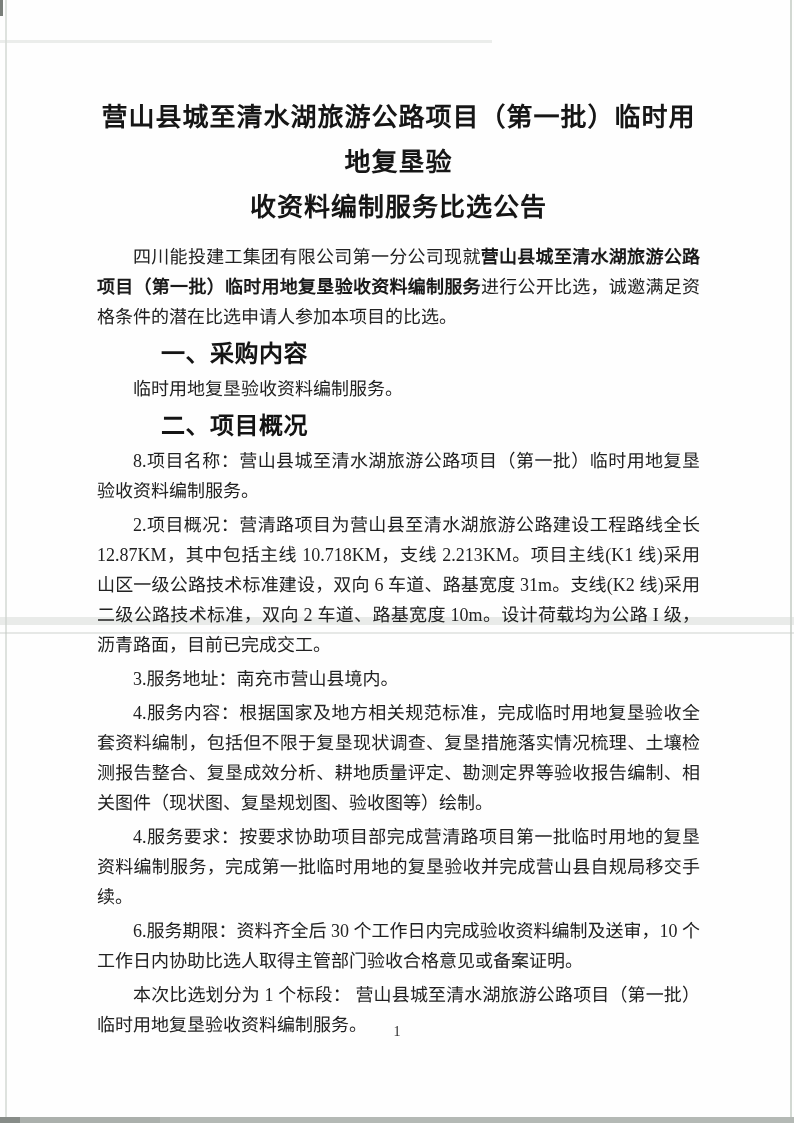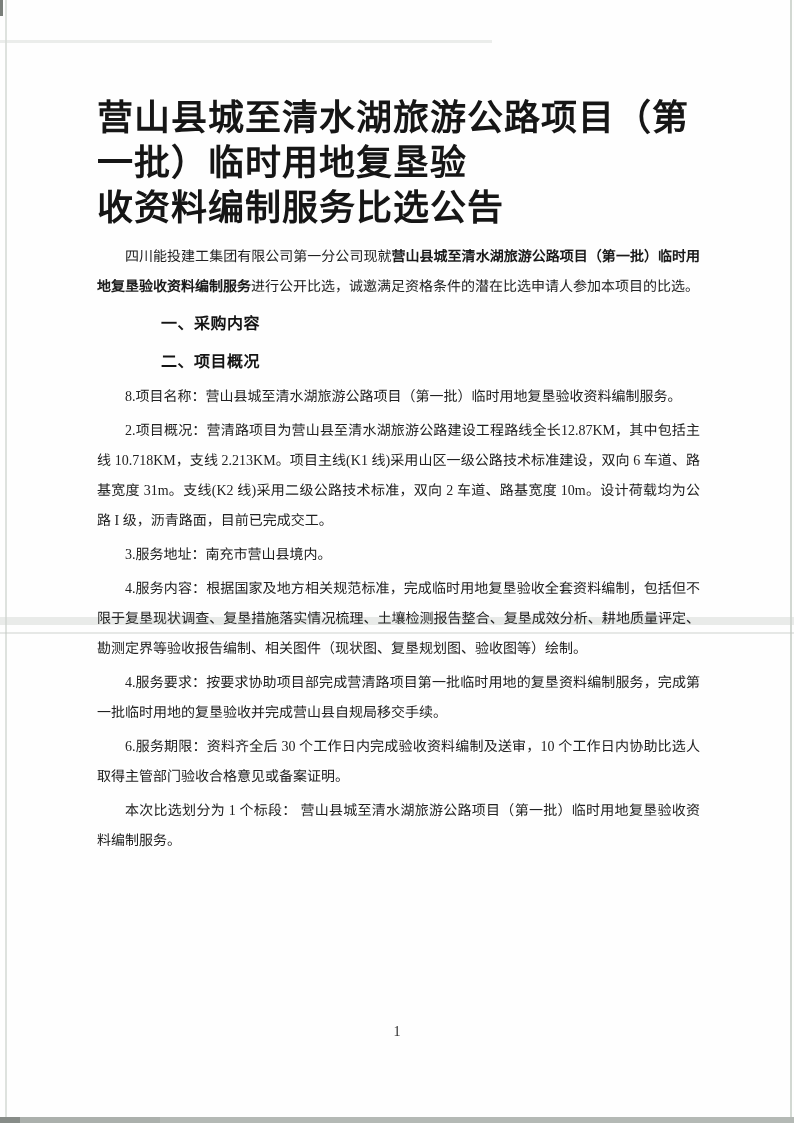--- a/index.html
+++ b/index.html
@@ -32,40 +32,40 @@
     left: 97px;
     top: 0;
     width: 603px;
     padding-top: 95px;
     text-align: justify;
   }
   .doc-title {
     margin: 0 0 12px 0;
     font-family: "Liberation Sans", "DejaVu Sans", sans-serif;
     font-weight: bold;
-    font-size: 36px;
+    font-size: 26px;
     line-height: 45px;
     letter-spacing: 1px;
-    text-align: left;
+    text-align: center;
     color: #161616;
   }
   .doc-title .title-line { display: block; }
   .para {
     margin: 0 0 4px 0;
-    font-size: 14px;
+    font-size: 18px;
     line-height: 30px;
     text-indent: 2em;
   }
   .para .run-bold { font-weight: bold; color: #1a1a1a; }
   .section-heading {
     margin: 6px 0 4px 0;
     padding-left: 64px;
     font-family: "Liberation Sans", "DejaVu Sans", sans-serif;
     font-weight: bold;
-    font-size: 16px;
+    font-size: 24px;
     line-height: 32px;
     letter-spacing: .5px;
     color: #141414;
     text-align: left;
   }
   .page-number {
     position: absolute;
     left: 0;
     top: 1023px;
     width: 100%;
@@ -91,20 +91,21 @@
   <div class="content">
 
     <h1 class="doc-title">
       <span class="title-line">营山县城至清水湖旅游公路项目（第一批）临时用地复垦验</span>
       <span class="title-line">收资料编制服务比选公告</span>
     </h1>
 
     <p class="para"><span>四川能投建工集团有限公司第一分公司现就</span><span class="run-bold">营山县城至清水湖旅游公路项目（第一批）临时用地复垦验收资料编制服务</span><span>进行公开比选，诚邀满足资格条件的潜在比选申请人参加本项目的比选。</span></p>
 
     <h2 class="section-heading">一、采购内容</h2>
+    <p class="para">临时用地复垦验收资料编制服务。</p>
 
     <h2 class="section-heading">二、项目概况</h2>
     <p class="para">8.项目名称：营山县城至清水湖旅游公路项目（第一批）临时用地复垦验收资料编制服务。</p>
     <p class="para">2.项目概况：营清路项目为营山县至清水湖旅游公路建设工程路线全长12.87KM，其中包括主线 10.718KM，支线 2.213KM。项目主线(K1 线)采用山区一级公路技术标准建设，双向 6 车道、路基宽度 31m。支线(K2 线)采用二级公路技术标准，双向 2 车道、路基宽度 10m。设计荷载均为公路 I 级，沥青路面，目前已完成交工。</p>
     <p class="para">3.服务地址：南充市营山县境内。</p>
     <p class="para">4.服务内容：根据国家及地方相关规范标准，完成临时用地复垦验收全套资料编制，包括但不限于复垦现状调查、复垦措施落实情况梳理、土壤检测报告整合、复垦成效分析、耕地质量评定、勘测定界等验收报告编制、相关图件（现状图、复垦规划图、验收图等）绘制。</p>
     <p class="para">4.服务要求：按要求协助项目部完成营清路项目第一批临时用地的复垦资料编制服务，完成第一批临时用地的复垦验收并完成营山县自规局移交手续。</p>
     <p class="para">6.服务期限：资料齐全后 30 个工作日内完成验收资料编制及送审，10 个工作日内协助比选人取得主管部门验收合格意见或备案证明。</p>
 
     <p class="para">本次比选划分为 1 个标段： 营山县城至清水湖旅游公路项目（第一批）临时用地复垦验收资料编制服务。</p>

